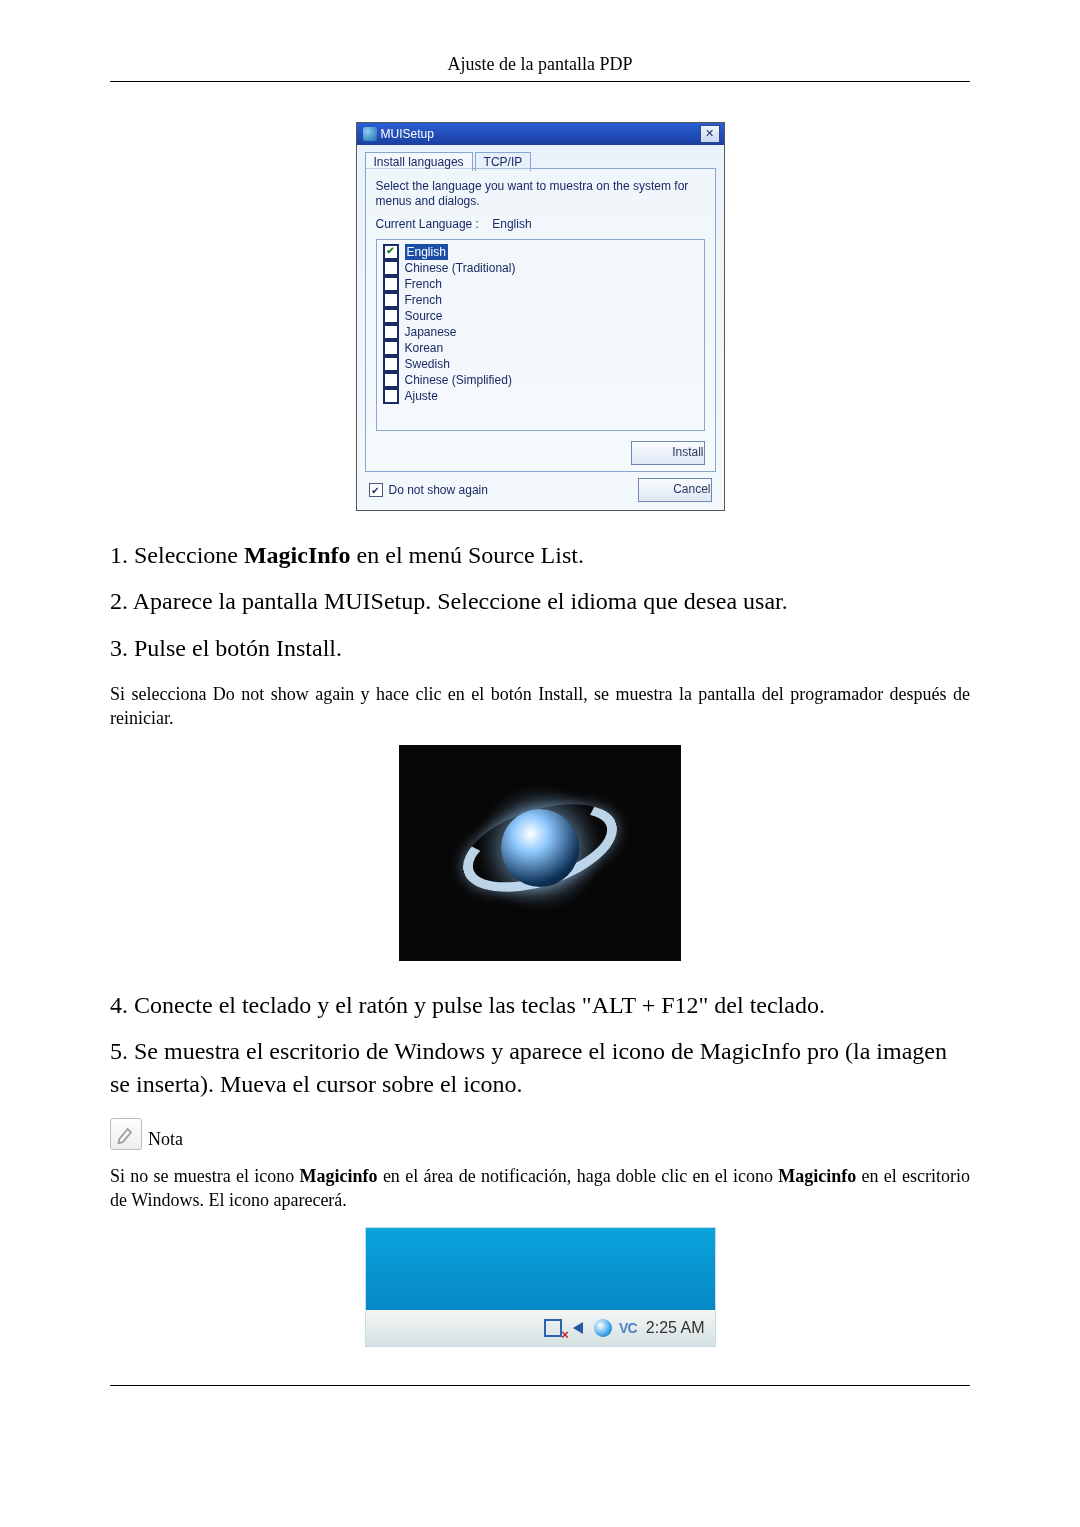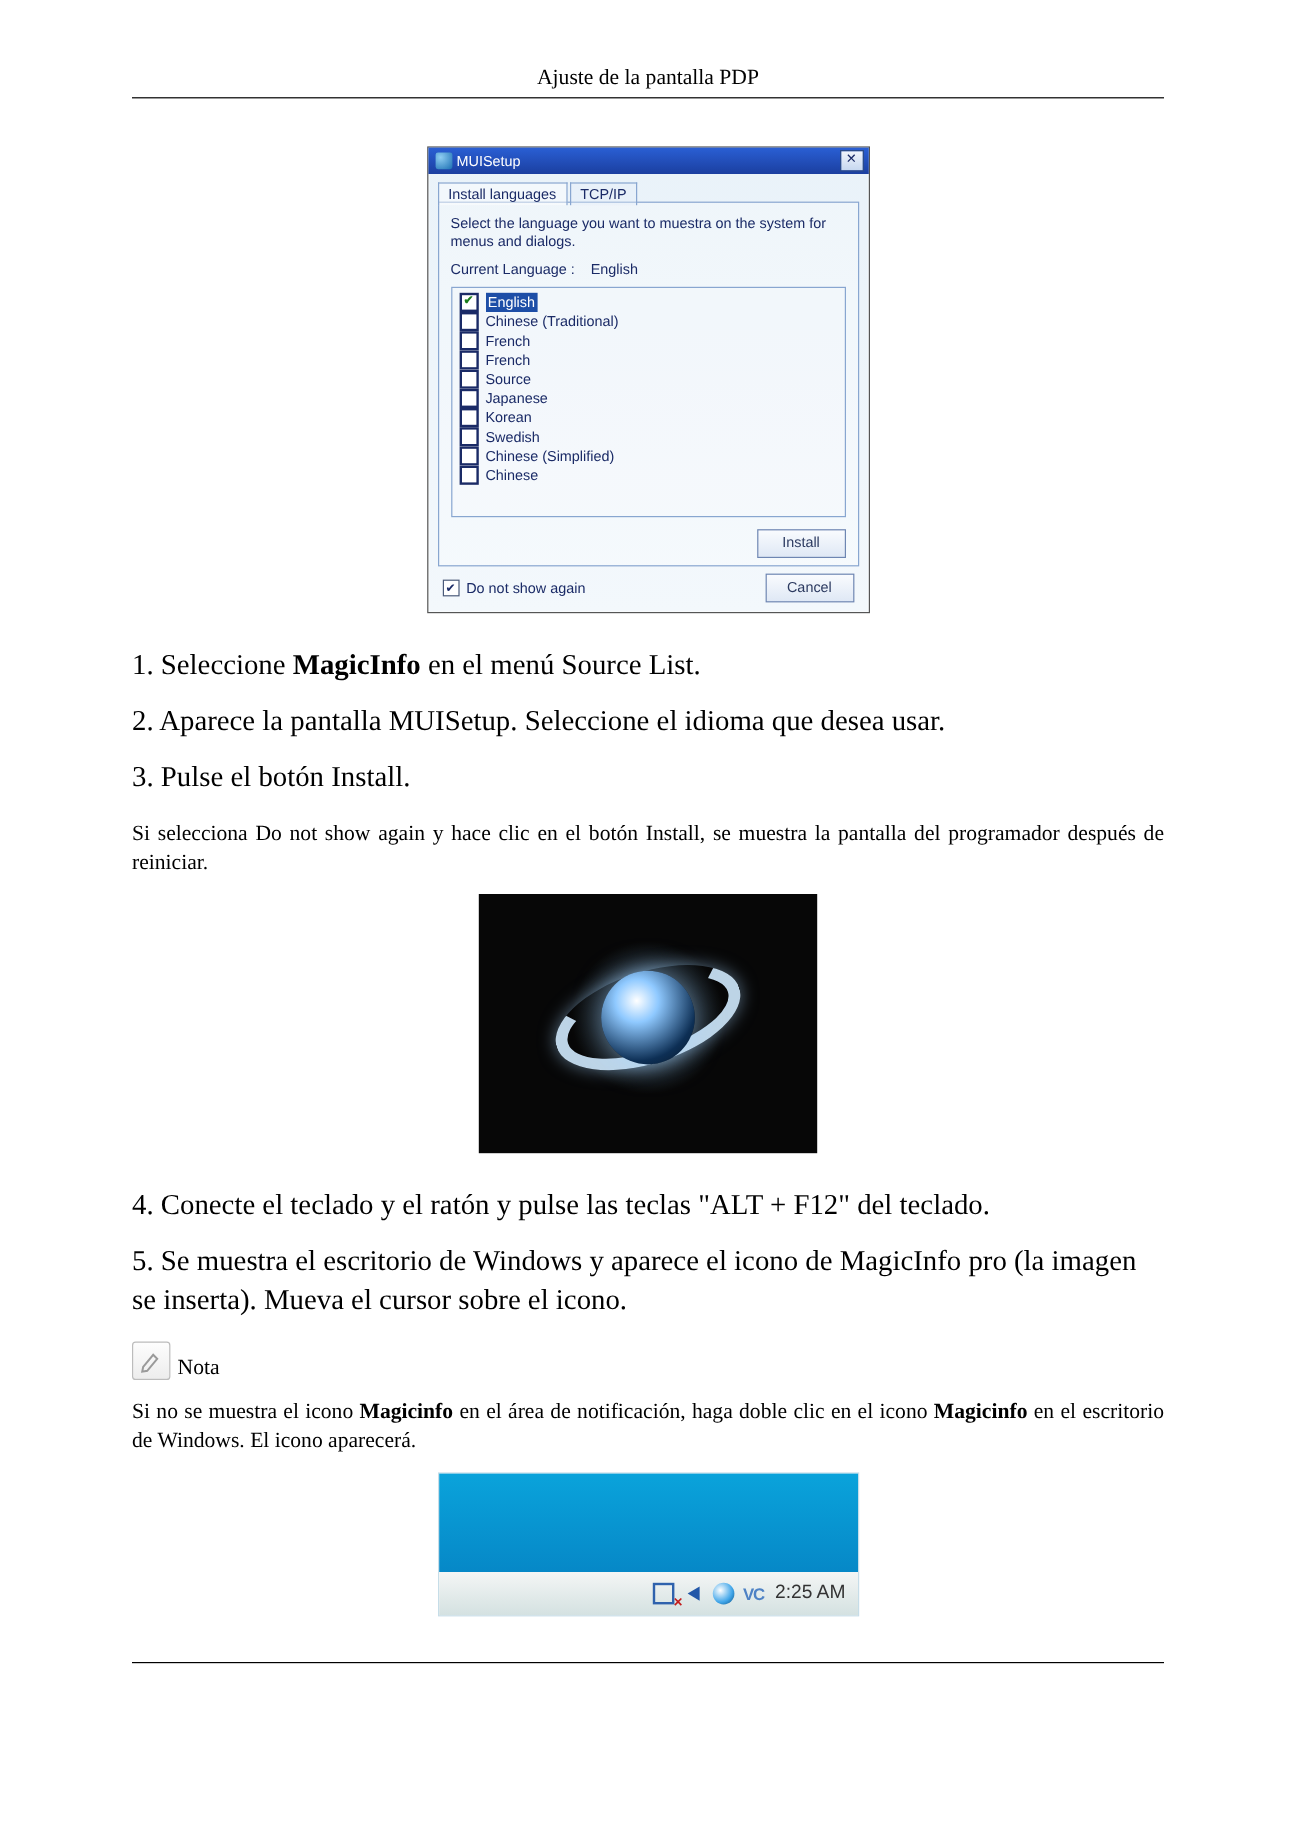--- a/index.html
+++ b/index.html
@@ -105,21 +105,21 @@
   .mui-check .tick { color:#1a7d1a; font-weight:bold; position:relative; top:-1px; }
   .mui-buttons-row1 { display:flex; justify-content:flex-end; padding-top:10px; }
   .mui-buttons-row2 { display:flex; justify-content:space-between; align-items:center; padding:6px 4px 2px 4px; }
   .mui-btn {
     width: 72px; height: 22px;
     border: 1px solid #6e86b2;
     background: linear-gradient(#f9fbfe, #dfe8f5);
     font-family: Tahoma, sans-serif;
     font-size: 12px;
     color: #2c3a60;
-    text-align: center;
+    text-align: right;
     line-height: 20px;
   }
   .mui-checkbox2 { display:flex; align-items:center; gap:6px; font-size:12px; }
   .mui-checkbox2 .box {
     width:12px; height:12px; border:1px solid #4a5a7a; background:#fff;
     display:flex; align-items:center; justify-content:center; font-size:10px;
   }
 
   
   .step-list { padding-left: 0; margin: 28px 0 18px 0; font-size: 24px; }
@@ -269,21 +269,21 @@
             <div class="mui-item">
               <span class="mui-check"></span>
               <span class="mui-label">Swedish</span>
             </div>
             <div class="mui-item">
               <span class="mui-check"></span>
               <span class="mui-label">Chinese (Simplified)</span>
             </div>
             <div class="mui-item">
               <span class="mui-check"></span>
-              <span class="mui-label">Chinese</span>
+              <span class="mui-label">Ajuste</span>
             </div>
           </div>
         <div class="mui-buttons-row1">
           <div class="mui-btn">Install</div>
         </div>
       </div>
       <div class="mui-buttons-row2">
         <div class="mui-checkbox2">
           <span class="box">✔</span>
           <span>Do not show again</span>

